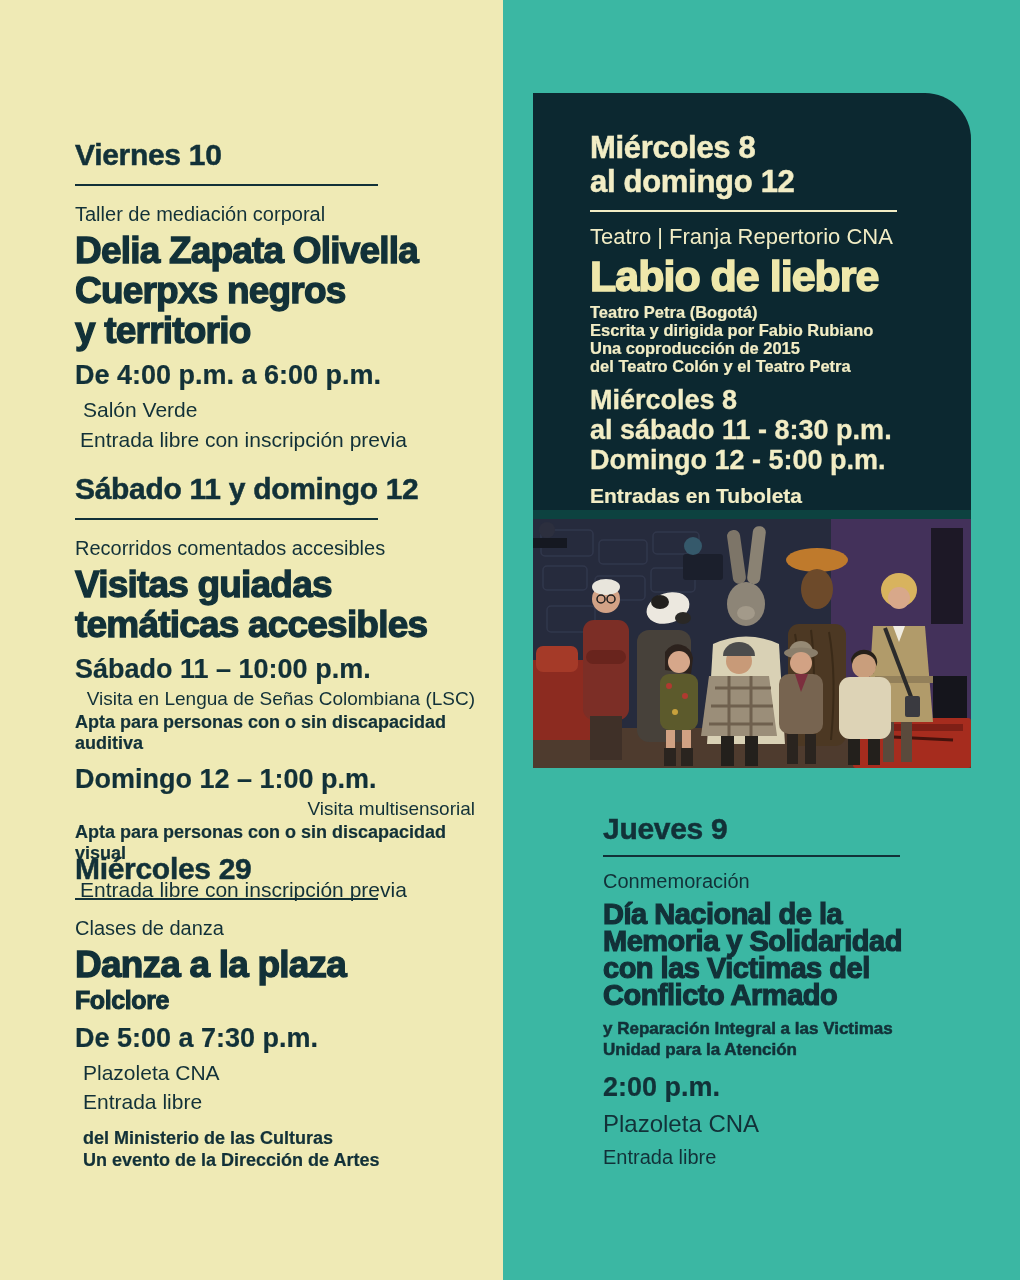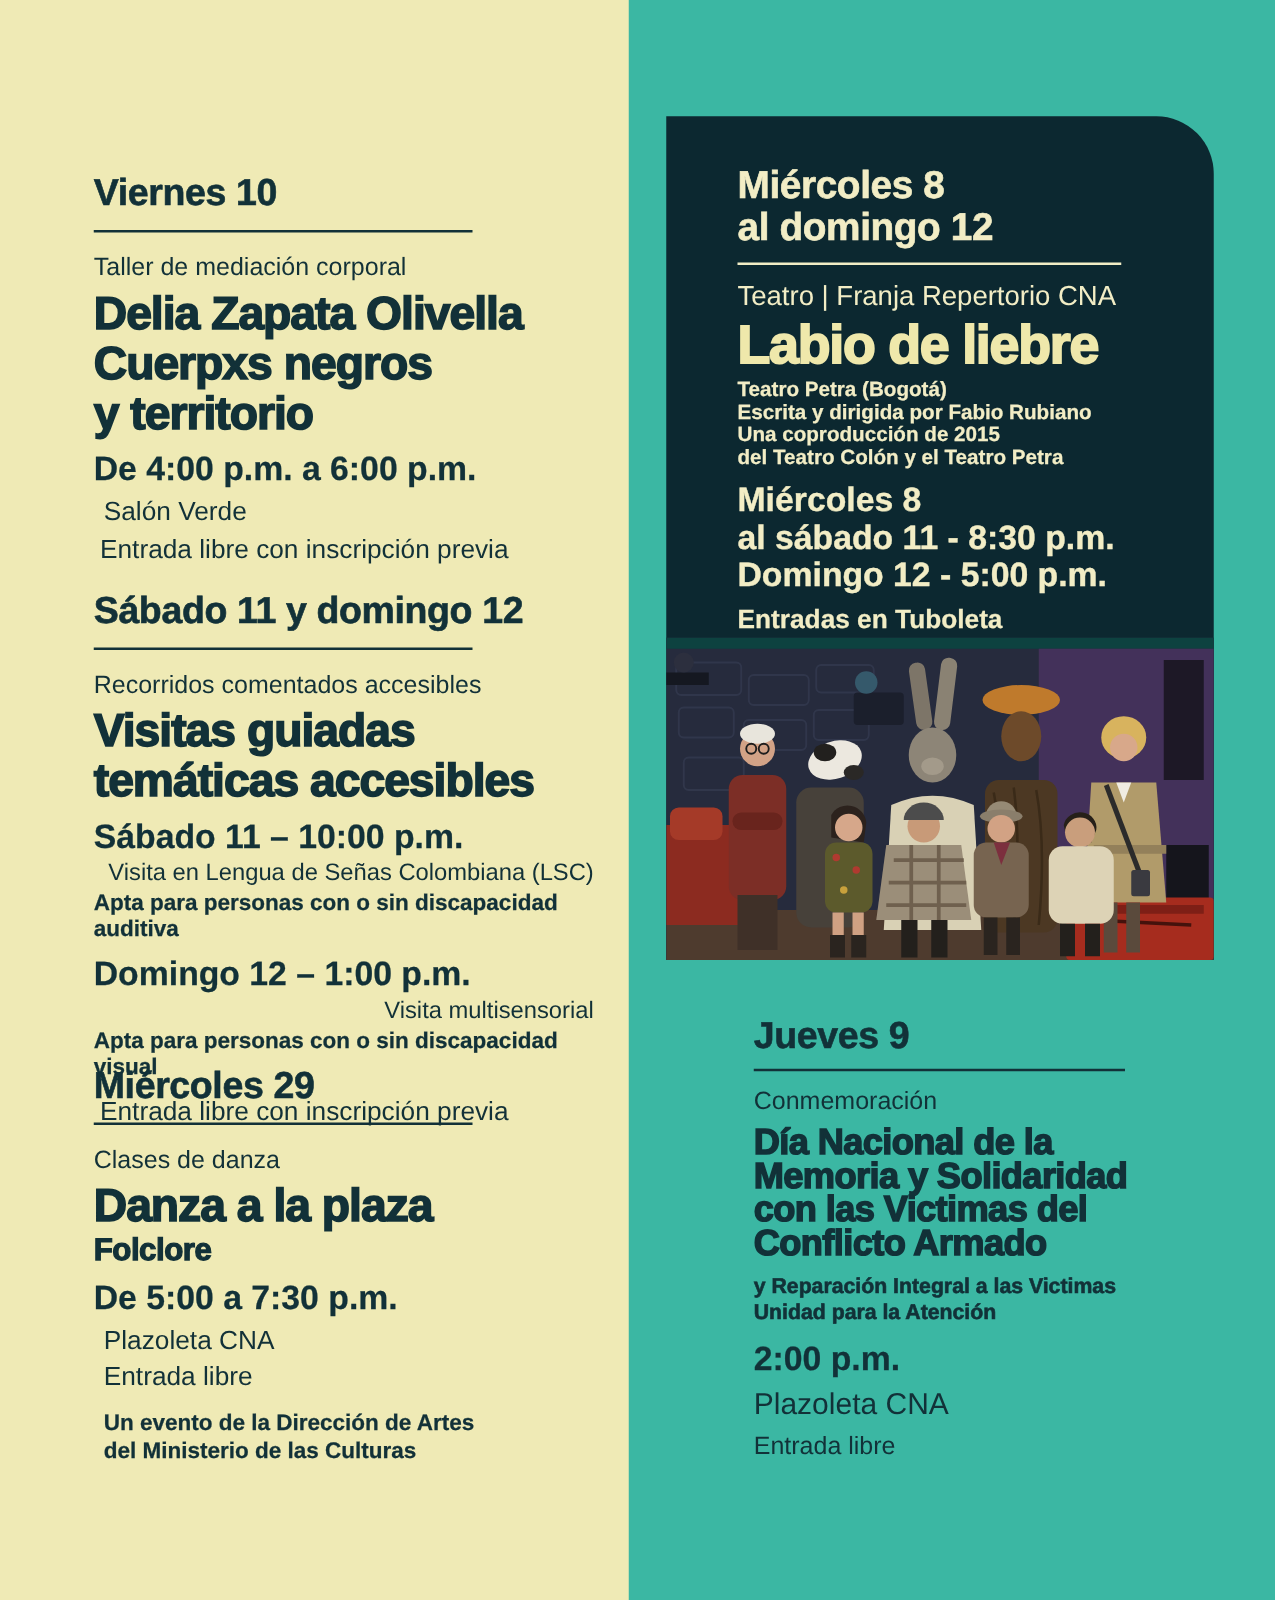--- a/index.html
+++ b/index.html
@@ -125,22 +125,22 @@
       <div class="rule"></div>
       <div class="category">Clases de danza</div>
       <div class="display-title">
         <div>Danza a la plaza</div>
       </div>
       <div class="subtitle">Folclore</div>
       <div class="time-row">De 5:00 a 7:30 p.m.</div>
       <div class="venue-row">Plazoleta CNA</div>
       <div class="venue-row" style="margin-top:4px;">Entrada libre</div>
       <div class="footer-lines">
+        <div>del Ministerio de las Culturas</div>
         <div>Un evento de la Dirección de Artes</div>
-        <div>del Ministerio de las Culturas</div>
       </div>
     </div>
   </div>
 
   <div class="card">
     <div class="card-text">
       <div class="card-heading">
         <div>Miércoles 8</div>
         <div>al domingo 12</div>
       </div>

